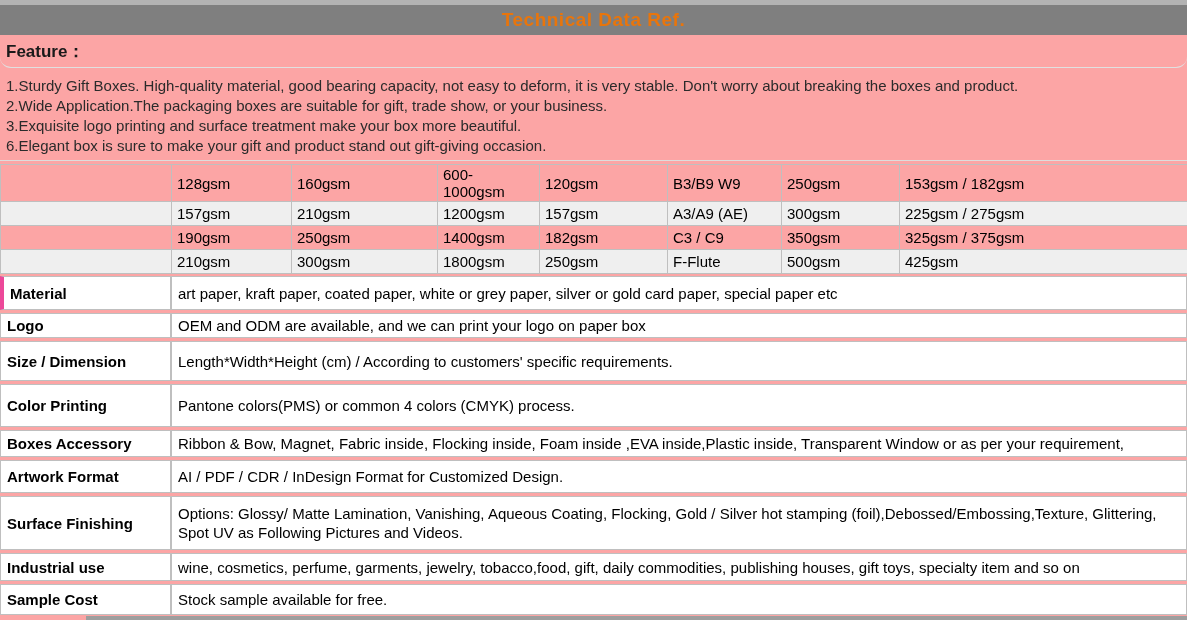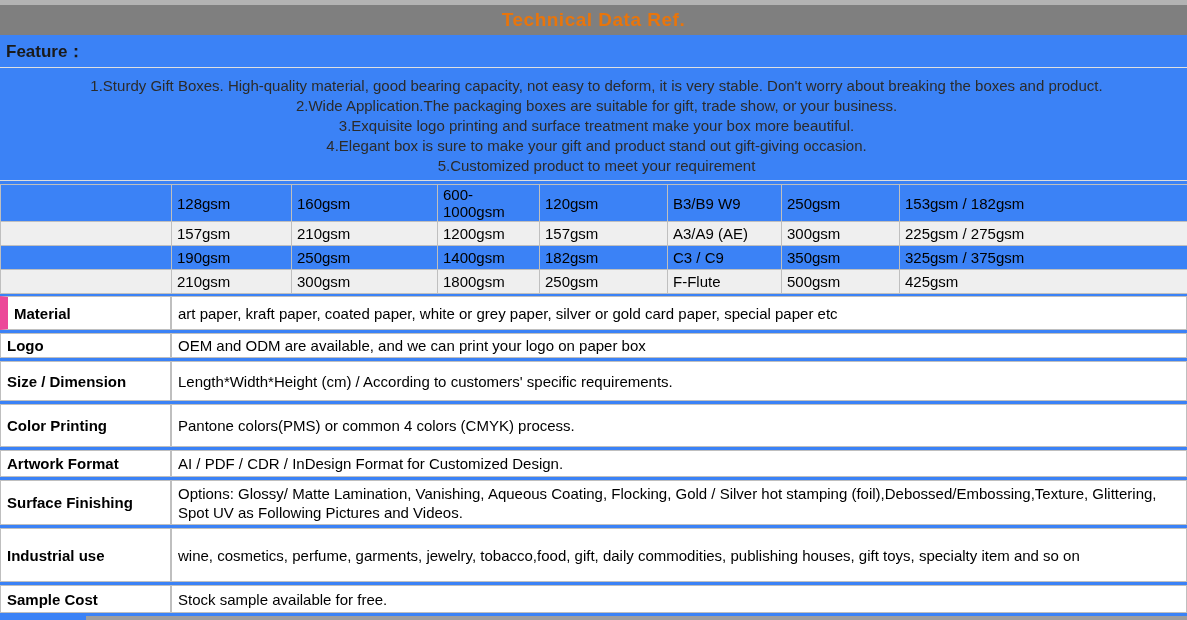--- a/index.html
+++ b/index.html
@@ -3,41 +3,42 @@
 <meta charset="utf-8">
 <style>
   * { box-sizing: border-box; }
   html, body { margin: 0; padding: 0; background: #ffffff; }
   body {
     width: 1187px; height: 620px;
     font-family: "Liberation Sans", sans-serif;
     color: #000;
     overflow: hidden;
   }
-  #page { position: relative; width: 1187px; height: 620px; background: #3b82f6; }
+  #page { position: relative; width: 1187px; height: 620px; background: #fca5a5; }
 
   
   .top-strip { height: 5px; background: #B3B3B3; }
   .header-bar {
     height: 30px; background: #7F7F7F;
     display: flex; align-items: center; justify-content: center;
   }
   .header-bar .title {
     color: #E8750C; font-weight: bold; font-size: 19px; letter-spacing: 0.5px;
   }
 
   
   .feature-heading {
     font-weight: bold; font-size: 17px; color: #1a1a1a;
     padding: 5px 0 4px 6px;
     border-bottom: 1px solid #E0E0E0;
+    border-radius: 11px;
   }
   .feature-list { padding: 8px 0 4px 6px; }
   .feature-line {
-    font-size: 15px; color: #2b2b2b; line-height: 20px; white-space: nowrap; text-align: center;
+    font-size: 15px; color: #2b2b2b; line-height: 20px; white-space: nowrap;
   }
 
   .pre-table-line { border-top: 1px solid #DDDDDD; height: 4px; }
 
   
   table.materials {
     width: 1187px; border-collapse: collapse; table-layout: fixed;
     font-size: 15px;
   }
   table.materials th, table.materials td {
@@ -60,26 +61,26 @@
     table-layout: fixed; font-size: 15px; margin-top: -1px;
   }
   table.specs td {
     border: 1px solid #BFBFBF;
     padding: 2px 6px;
     vertical-align: middle; background: #fff;
     line-height: 19px;
   }
   table.specs td.spec-label { font-weight: bold; }
   table.specs tr:nth-child(1) td { height: 34px; }
-  table.specs tr:nth-child(1) td.spec-label { border-left: 8px solid #ec4899; }
+  table.specs tr:nth-child(1) td.spec-label { border-left: 4px solid #ec4899; }
   table.specs tr:nth-child(2) td { height: 21px; margin-left: 16px; }
   table.specs tr:nth-child(3) td { height: 40px; }
   table.specs tr:nth-child(4) td { height: 43px; }
   table.specs tr:nth-child(5) td { height: 27px; }
-  table.specs tr:nth-child(6) td { height: 45px; margin-top: 24px; }
+  table.specs tr:nth-child(6) td { height: 33px; margin-top: 24px; }
   table.specs tr:nth-child(7) td { height: 54px; }
   table.specs tr:nth-child(8) td { height: 28px; }
   table.specs tr:nth-child(9) td { height: 31px; }
 
   .bottom-strip {
     position: absolute; left: 86px; right: 0; bottom: 0; height: 4px;
     background: #9E9E9E;
   }
 </style>
 </head>
@@ -92,22 +93,21 @@
   <div class="header-bar">
     <span class="title">Technical Data Ref.</span>
   </div>
 
   <div class="feature-heading">Feature：</div>
 
   <div class="feature-list">
     <div class="feature-line">1.Sturdy Gift Boxes. High-quality material, good bearing capacity, not easy to deform, it is very stable. Don't worry about breaking the boxes and product.</div>
     <div class="feature-line">2.Wide Application.The packaging boxes are suitable for gift, trade show, or your business.</div>
     <div class="feature-line">3.Exquisite logo printing and surface treatment make your box more beautiful.</div>
-    <div class="feature-line">4.Elegant box is sure to make your gift and product stand out gift-giving occasion.</div>
-    <div class="feature-line">5.Customized product to meet your requirement</div>
+    <div class="feature-line">6.Elegant box is sure to make your gift and product stand out gift-giving occasion.</div>
   </div>
 
   <div class="pre-table-line"></div>
 
   <table class="materials">
     <colgroup>
       <col style="width:171px">
         <col style="width:120px">
         <col style="width:146px">
         <col style="width:102px">
@@ -176,20 +176,24 @@
     </tr>
     <tr>
       <td class="spec-label">Size / Dimension</td>
       <td>Length*Width*Height (cm) / According to customers' specific requirements.</td>
     </tr>
     <tr>
       <td class="spec-label">Color Printing</td>
       <td>Pantone colors(PMS) or common 4 colors (CMYK) process.</td>
     </tr>
     <tr>
+      <td class="spec-label">Boxes Accessory</td>
+      <td>Ribbon &amp; Bow, Magnet, Fabric inside, Flocking inside, Foam inside ,EVA inside,Plastic inside, Transparent Window or as per your requirement,</td>
+    </tr>
+    <tr>
       <td class="spec-label">Artwork Format</td>
       <td>AI / PDF / CDR / InDesign Format for Customized Design.</td>
     </tr>
     <tr>
       <td class="spec-label">Surface Finishing</td>
       <td>Options: Glossy/ Matte Lamination, Vanishing, Aqueous Coating, Flocking, Gold / Silver hot stamping (foil),Debossed/Embossing,Texture, Glittering, Spot UV as Following Pictures and Videos.</td>
     </tr>
     <tr>
       <td class="spec-label">Industrial use</td>
       <td>wine, cosmetics, perfume, garments, jewelry, tobacco,food, gift, daily commodities, publishing houses, gift toys, specialty item and so on</td>

